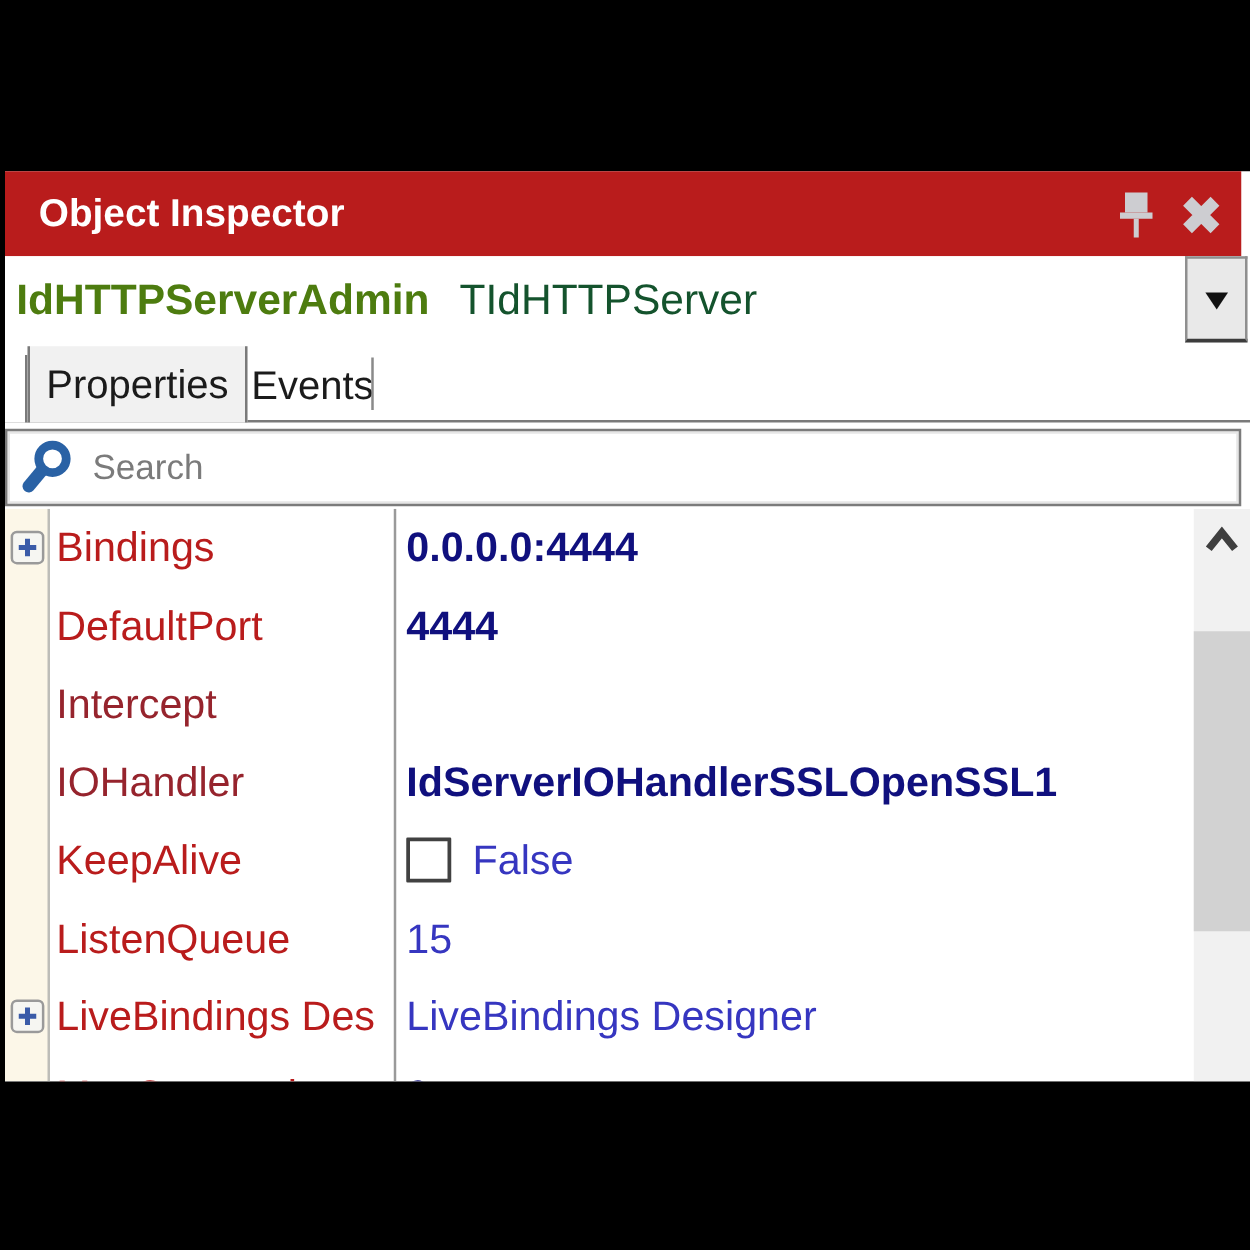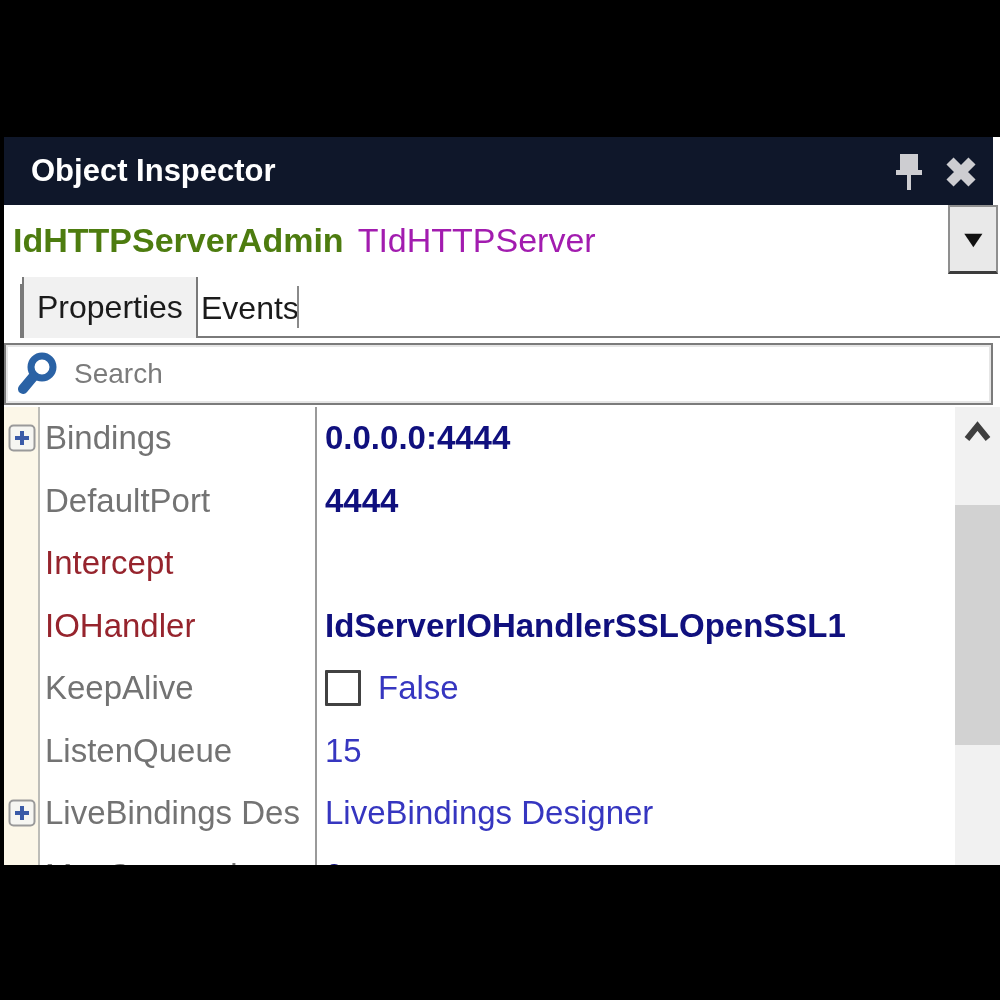--- a/index.html
+++ b/index.html
@@ -3,34 +3,34 @@
 <meta charset="utf-8">
 <style>
   html,body{margin:0;padding:0;}
   body{
     width:1000px;height:1000px;background:#000;position:relative;overflow:hidden;
     font-family:"Liberation Sans", sans-serif;
   }
   .panel{position:absolute;left:4px;top:137px;width:996px;height:728px;background:#fff;}
 
   
-  .titlebar{position:absolute;left:0;top:0;width:989px;height:68px;background:#0f172a;}
+  .titlebar{position:absolute;left:0;top:0;width:989px;height:68px;background:#b91c1c;}
   .titlebar .title{
     position:absolute;left:27px;top:0;line-height:68px;color:#fff;
     font-size:31px;font-weight:bold;
   }
   .titlebar-btn{position:absolute;top:14px;width:38px;height:42px;display:flex;align-items:center;justify-content:center;cursor:default;}
   .pin-btn{left:886px;}
   .close-btn{left:938px;}
 
   
   .selector-row{position:absolute;left:0;top:68px;width:996px;height:70px;background:#fff;}
   .selector-text{position:absolute;left:9px;top:0;line-height:70px;font-size:34px;white-space:nowrap;}
   .obj-name{font-weight:bold;color:#4d7c0f;}
-  .obj-type{color:#a21caf;margin-left:14px;}
+  .obj-type{color:#14532d;margin-left:24px;}
   .dropdown-btn{
     position:absolute;left:944px;top:0;width:50px;height:69px;box-sizing:border-box;
     background:#E9E9E9;border:2px solid #8f8f8f;border-bottom:3px solid #3c3c3c;
     display:flex;align-items:center;justify-content:center;
   }
   .dropdown-glyph{font-size:23px;color:#111;transform:scaleX(1.35);}
 
   
   .tabbar{position:absolute;left:0;top:138px;width:996px;height:63px;background:#fff;}
   .tab-underline{position:absolute;left:0;bottom:0;width:100%;height:2px;background:#7a7a7a;}
@@ -59,21 +59,21 @@
   .search-input::placeholder{color:#7b7b7b;opacity:1;}
 
   
   .grid{position:absolute;left:0;top:270px;width:996px;height:458px;background:#fff;overflow:hidden;}
   .gutter{position:absolute;left:0;top:0;width:34px;height:100%;background:#FCF7E8;border-right:2px solid #bdbdb8;}
   .col-divider{position:absolute;left:311px;top:0;width:2px;height:100%;background:#9a9a9a;}
 
   .row{position:absolute;left:0;width:951px;height:62px;}
   .pname{
     position:absolute;left:41px;top:0;width:266px;height:62px;line-height:62px;
-    font-size:33px;white-space:nowrap;overflow:hidden;color:#737373;
+    font-size:33px;white-space:nowrap;overflow:hidden;color:#b91c1c;
   }
   .pvalue{
     position:absolute;left:321px;top:0;height:62px;display:flex;align-items:center;
     font-size:33px;white-space:nowrap;color:#3636C0;
   }
   .c-maroon{color:#96242D;}
   .v-boldnavy{color:#10107E;font-weight:bold;}
   .expander{position:absolute;left:4px;top:17px;width:28px;height:28px;z-index:2;}
   .checkbox{
     display:inline-block;width:30px;height:30px;box-sizing:content-box;

